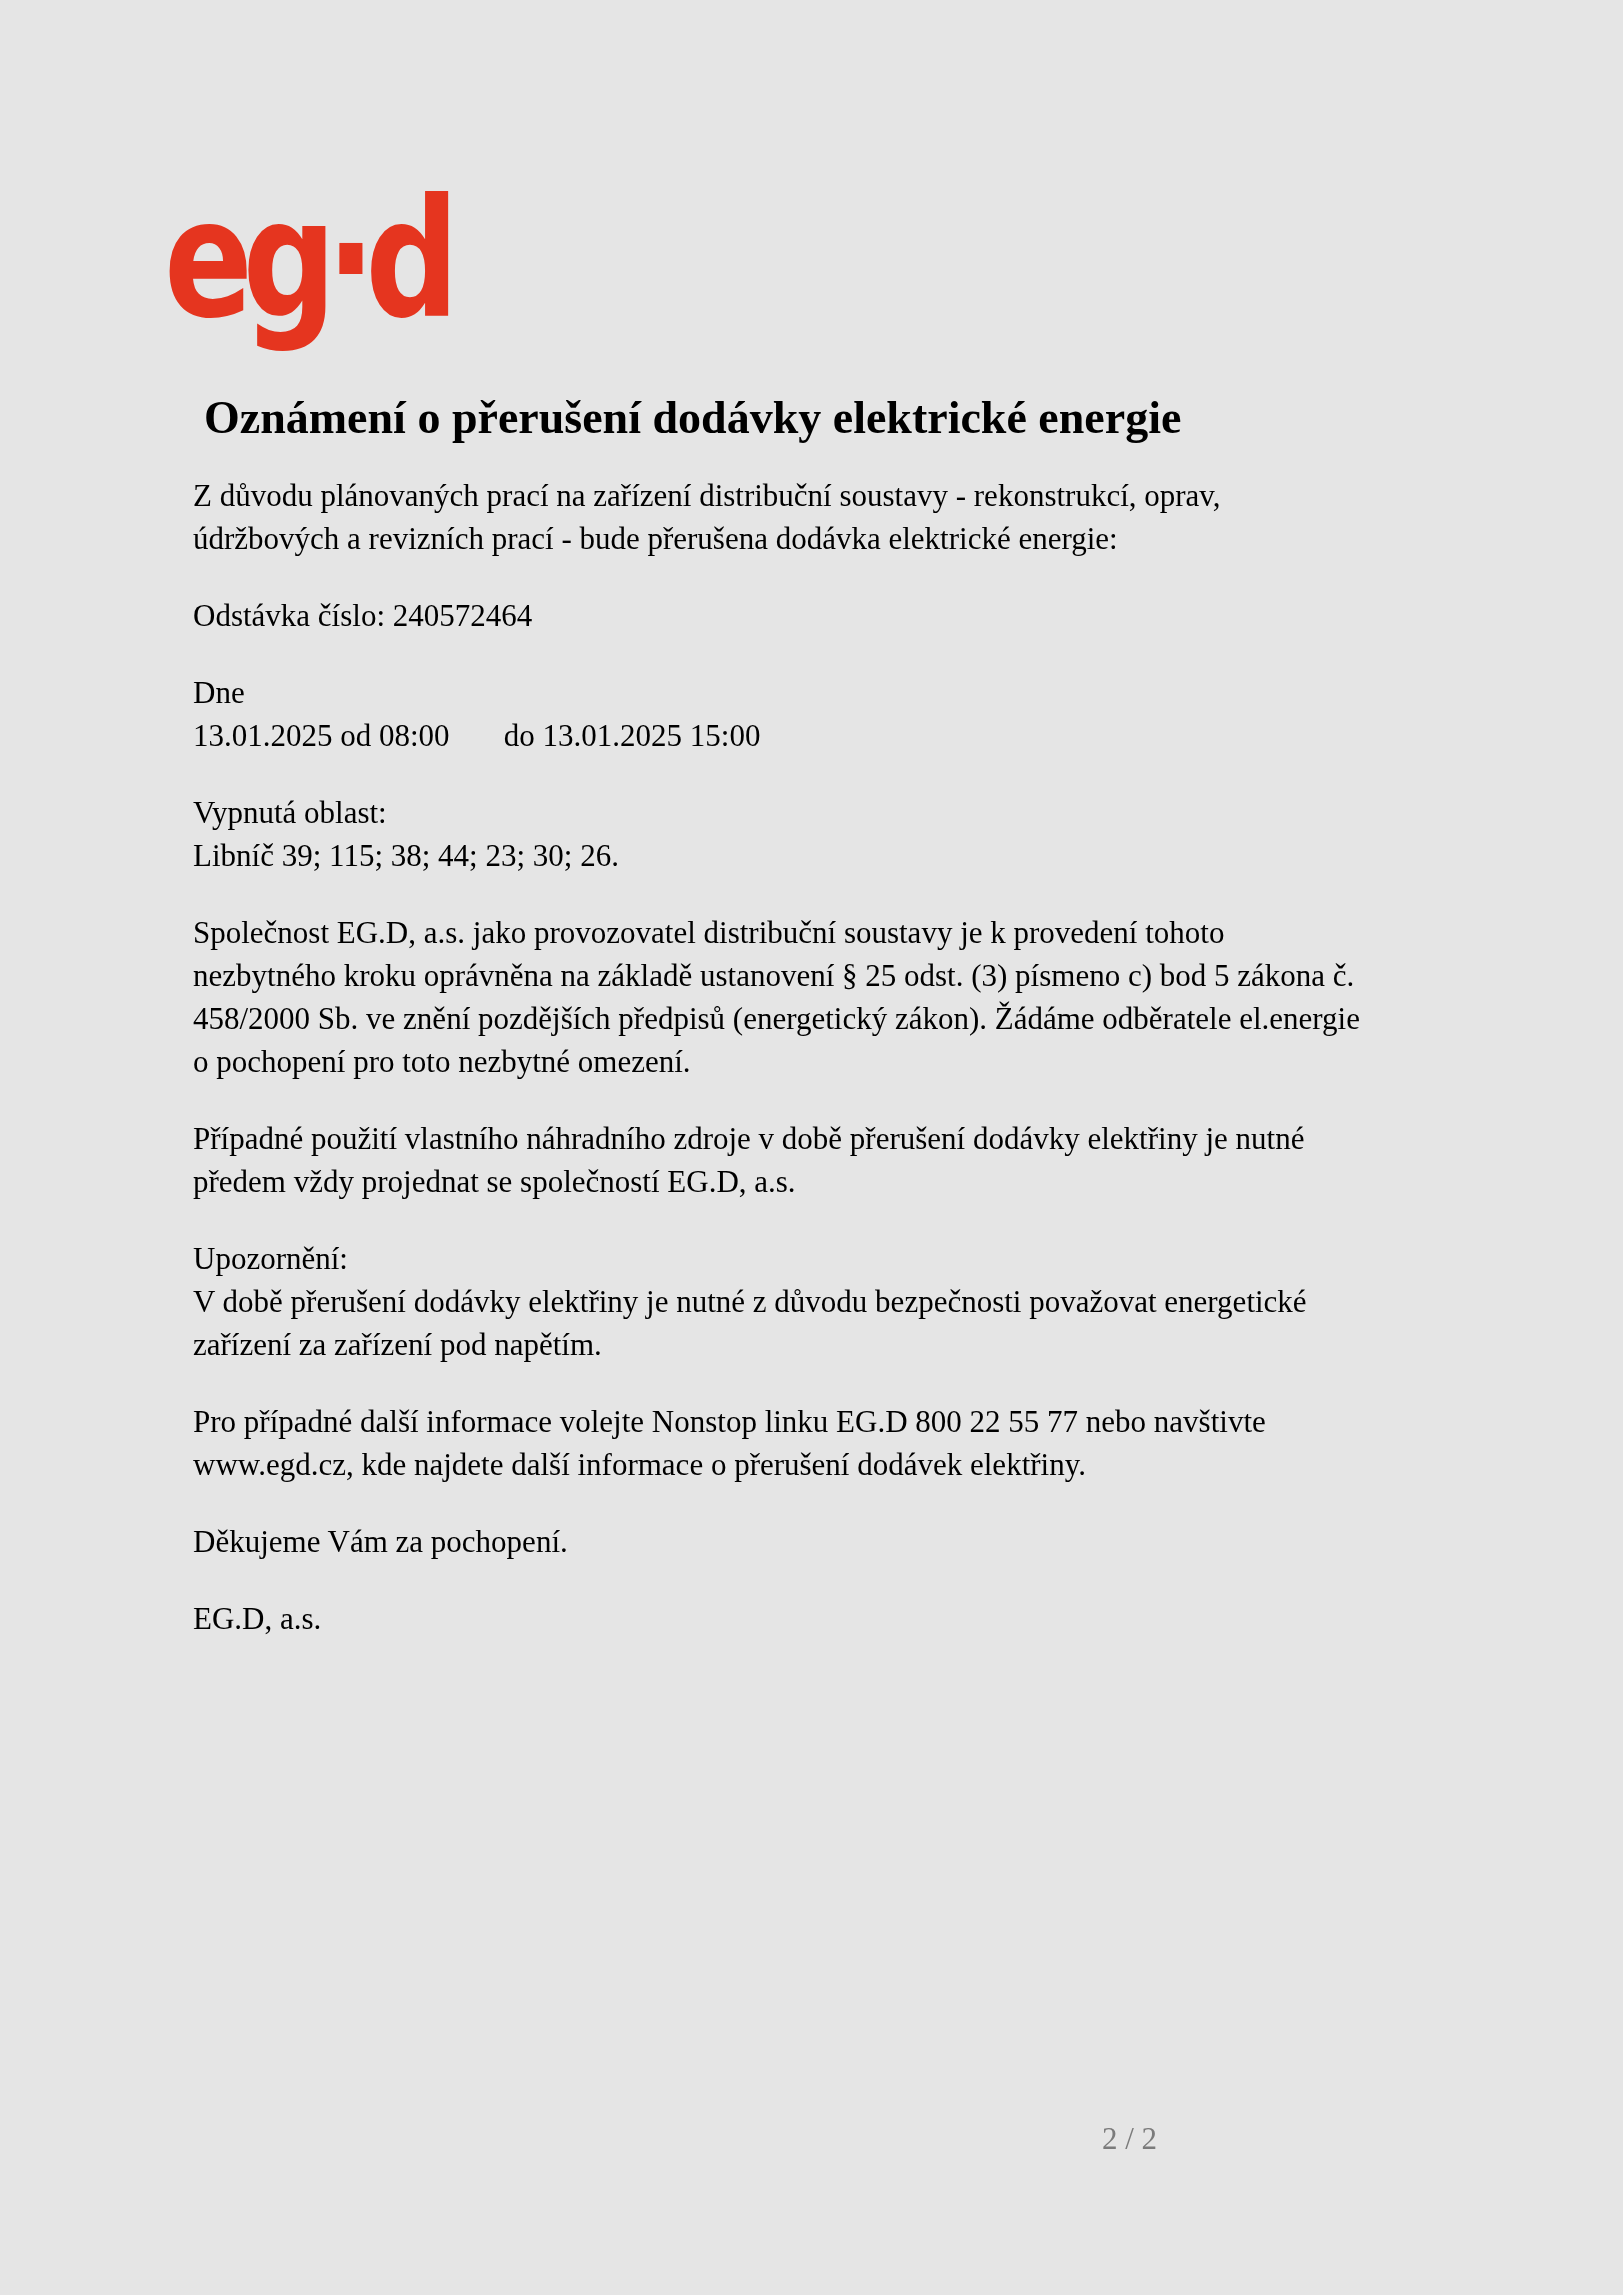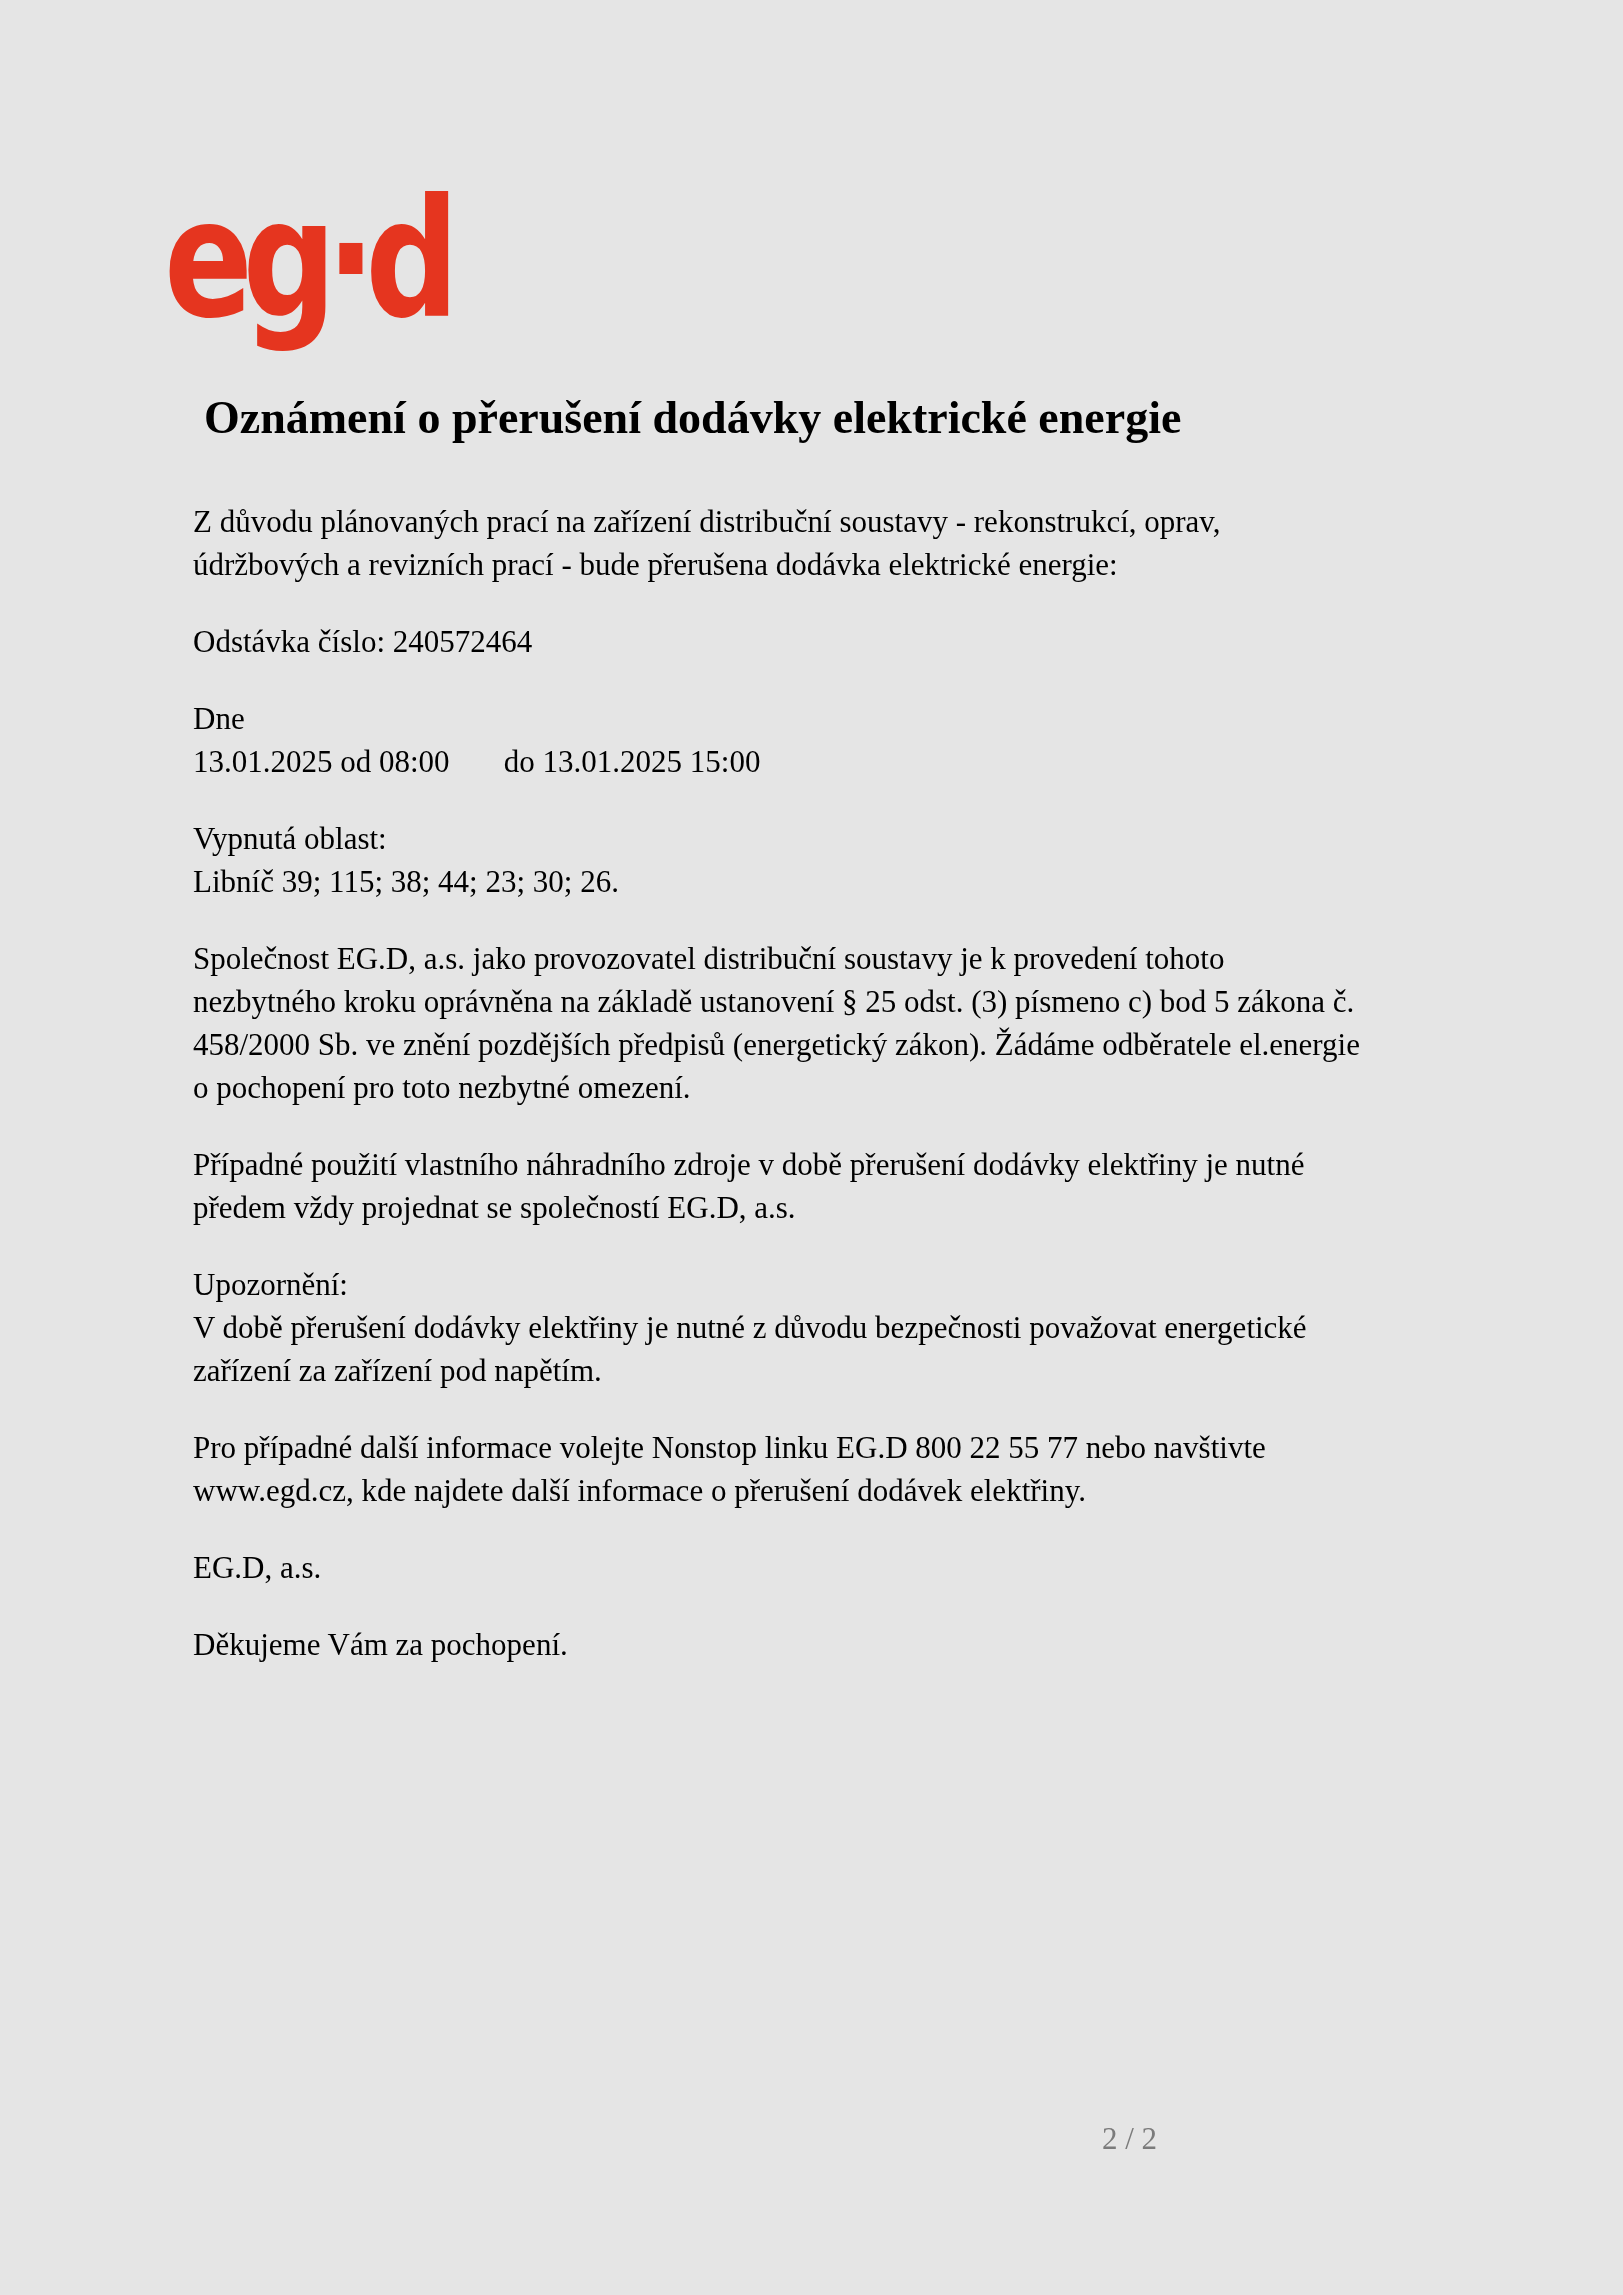--- a/index.html
+++ b/index.html
@@ -39,21 +39,20 @@
     font-weight: bold;
     white-space: nowrap;
   }
   .content {
     position: absolute;
     left: 193px;
     top: 474px;
     width: 1256px;
     font-size: 31px;
     line-height: 43px;
-    margin-top: 26px;
   }
   .content p {
     margin: 0 0 34px 0;
     white-space: pre-wrap;
   }
   .content p.bold {
     font-weight: normal;
   }
   .footer {
     position: absolute;
@@ -96,22 +95,22 @@
     <p>Případné použití vlastního náhradního zdroje v době přerušení dodávky elektřiny je nutné
 předem vždy projednat se společností EG.D, a.s.</p>
 
     <p>Upozornění:
 V době přerušení dodávky elektřiny je nutné z důvodu bezpečnosti považovat energetické
 zařízení za zařízení pod napětím.</p>
 
     <p>Pro případné další informace volejte Nonstop linku EG.D 800 22 55 77 nebo navštivte
 www.egd.cz, kde najdete další informace o přerušení dodávek elektřiny.</p>
 
+    <p>Děkujeme Vám za pochopení.</p>
+
     <p>EG.D, a.s.</p>
-
-    <p>Děkujeme Vám za pochopení.</p>
 
   </div>
 
   <div class="footer" style="color: rgb(123, 123, 123); font-family: Liberation Serif, serif;">2 / 2</div>
 
 </div>
 
 
 </body></html>

